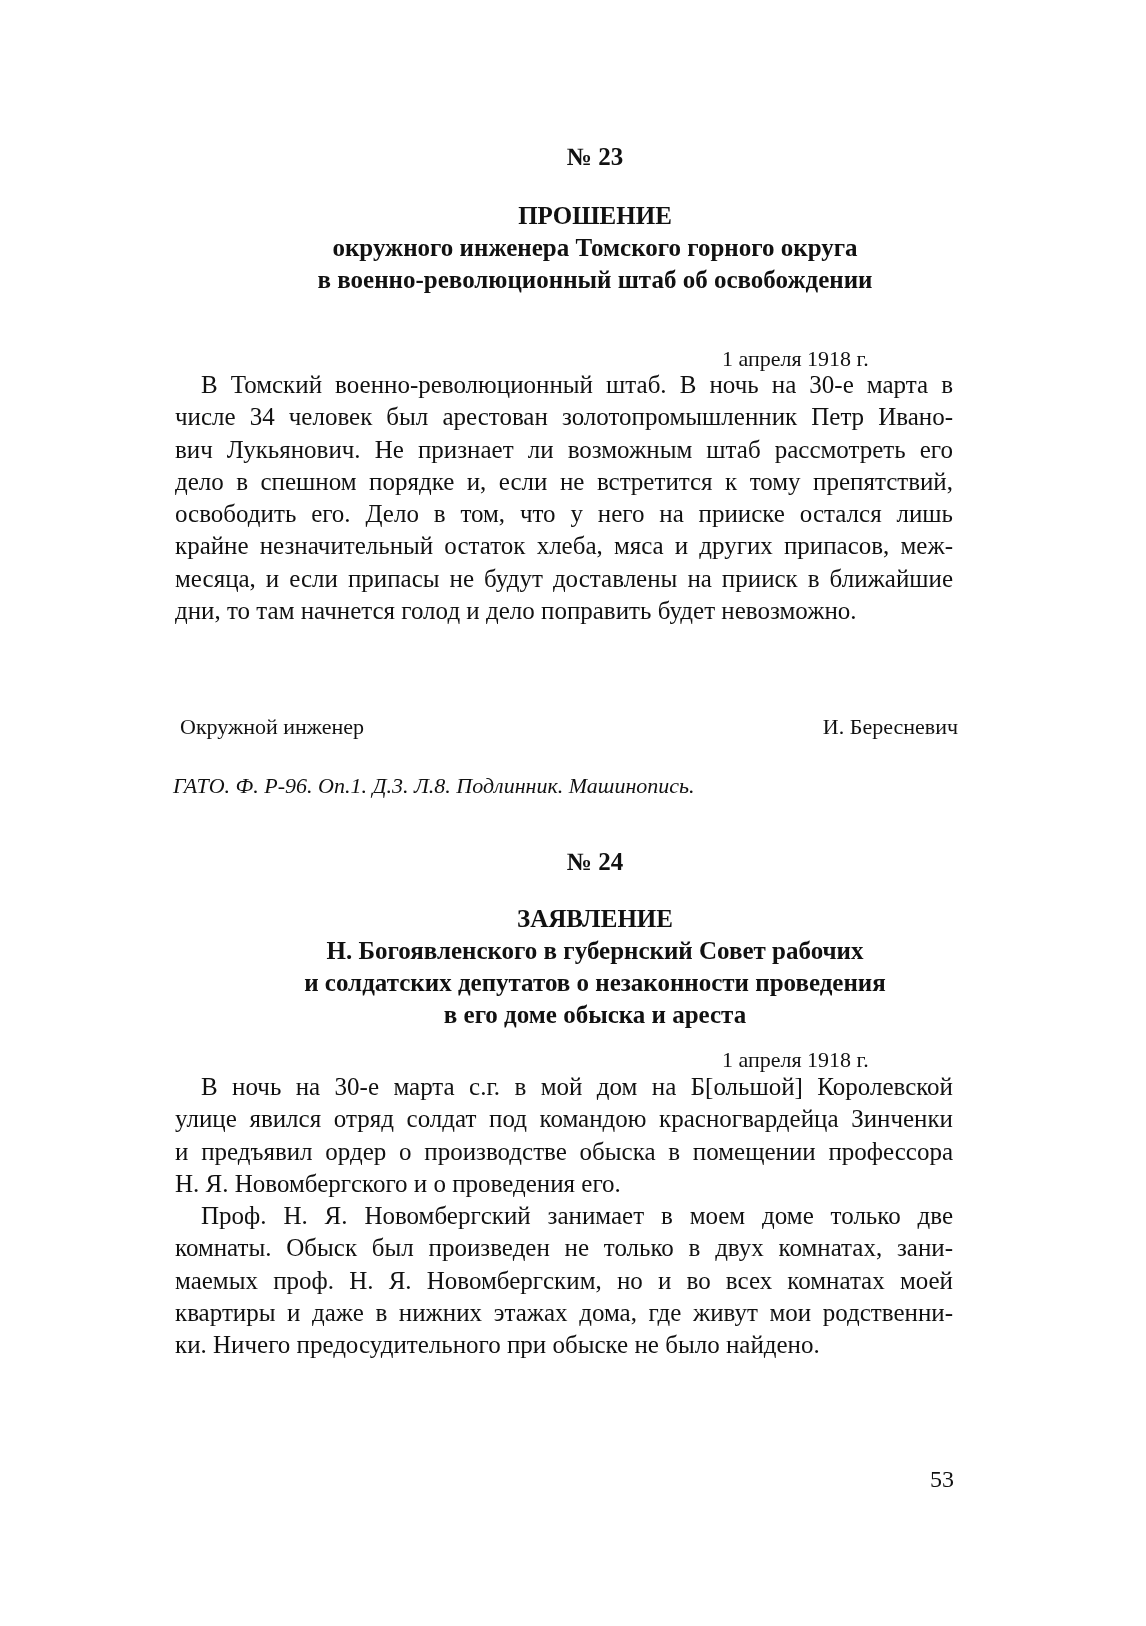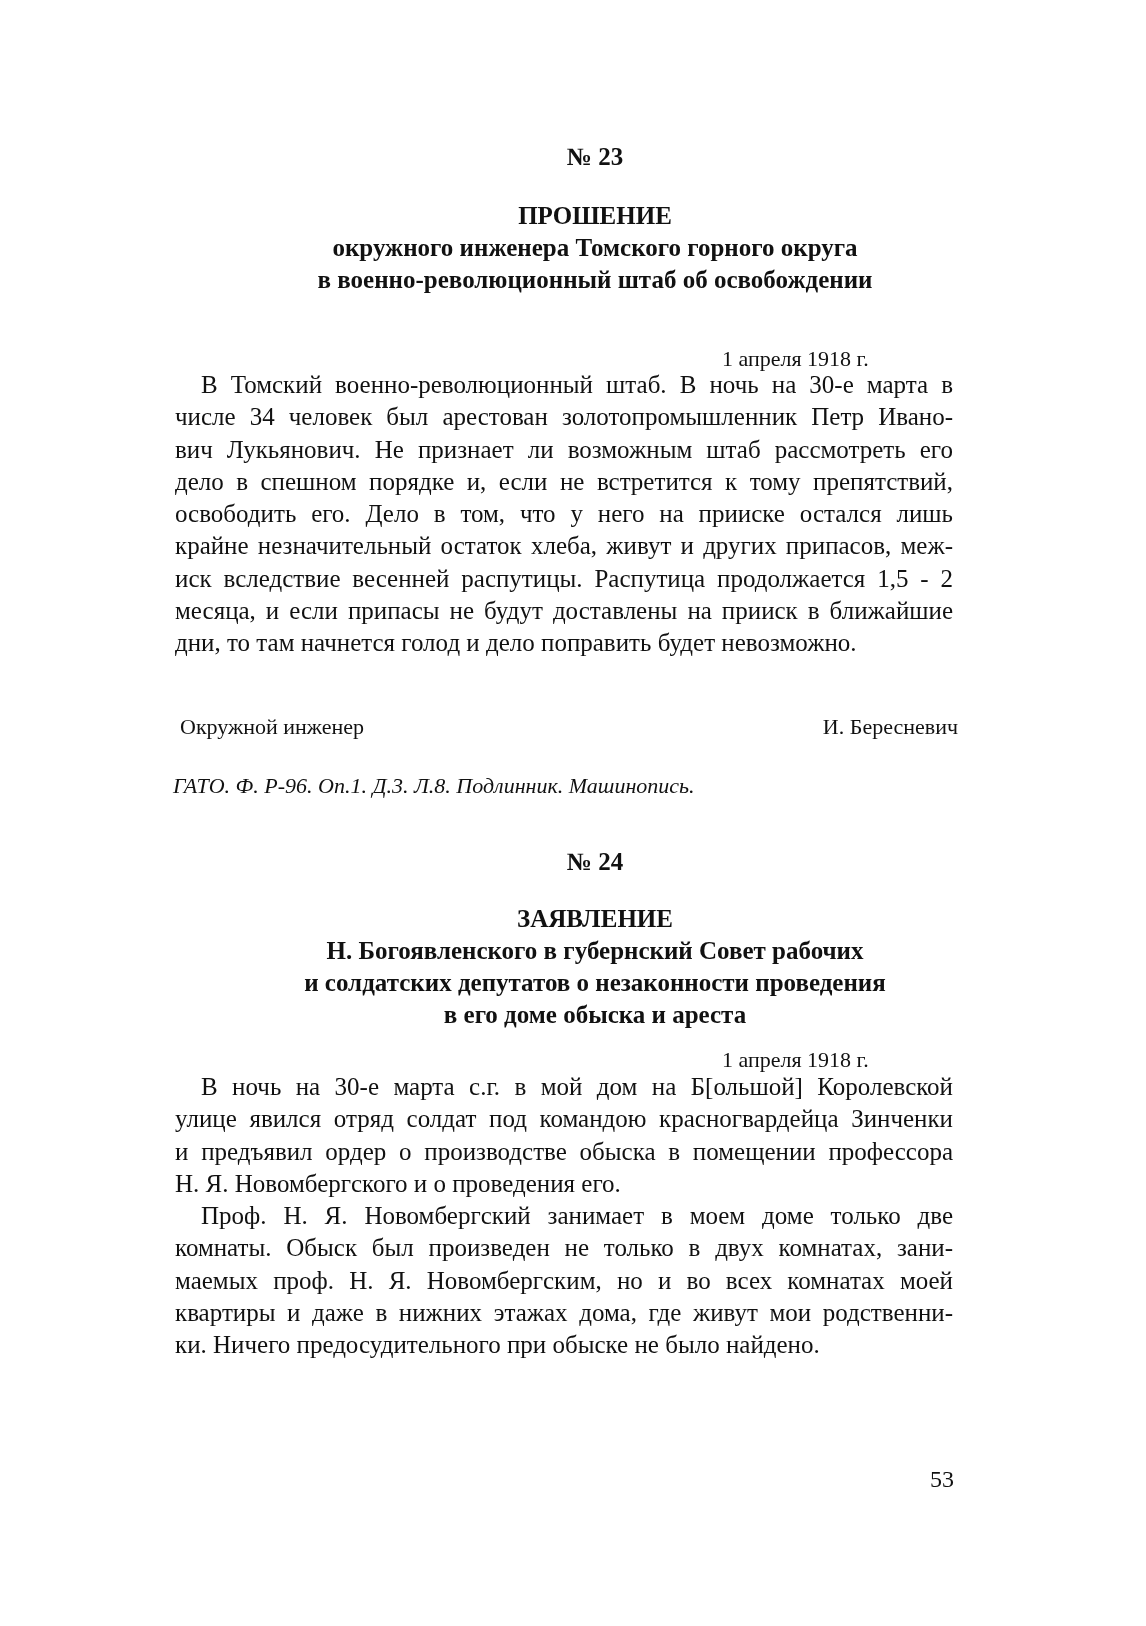--- a/index.html
+++ b/index.html
@@ -31,22 +31,21 @@
   </div>
 
   <div class="date" style="top:346px;">1 апреля 1918 г.</div>
 
   <div class="body" style="top:369px;">
     <div class="line indent" style="white-space: normal;">В Томский военно-революционный штаб. В ночь на 30-е марта в</div>
     <div class="line" style="white-space: normal;">числе 34 человек был арестован золотопромышленник Петр Ивано-</div>
     <div class="line" style="white-space: normal;">вич Лукьянович. Не признает ли возможным штаб рассмотреть его</div>
     <div class="line" style="white-space: normal;">дело в спешном порядке и, если не встретится к тому препятствий,</div>
     <div class="line" style="white-space: normal;">освободить его. Дело в том, что у него на прииске остался лишь</div>
-    <div class="line" style="white-space: normal;">крайне незначительный остаток хлеба, живут и других припасов, меж-</div>
-    <div class="line" style="white-space: normal;">иск вследствие весенней распутицы. Распутица продолжается 1,5 - 2</div>
+    <div class="line" style="white-space: normal;">крайне незначительный остаток хлеба, мяса и других припасов, меж-</div>
     <div class="line" style="white-space: normal;">месяца, и если припасы не будут доставлены на прииск в ближайшие</div>
     <div class="line last" style="white-space: normal;">дни, то там начнется голод и дело поправить будет невозможно.</div>
   </div>
 
   <div class="sig" style="top:714px;">
     <span>Окружной инженер</span>
     <span>И. Бересневич</span>
   </div>
 
   <div class="archive" style="top:773px;">ГАТО. Ф. Р-96. Оп.1. Д.3. Л.8. Подлинник. Машинопись.</div>

